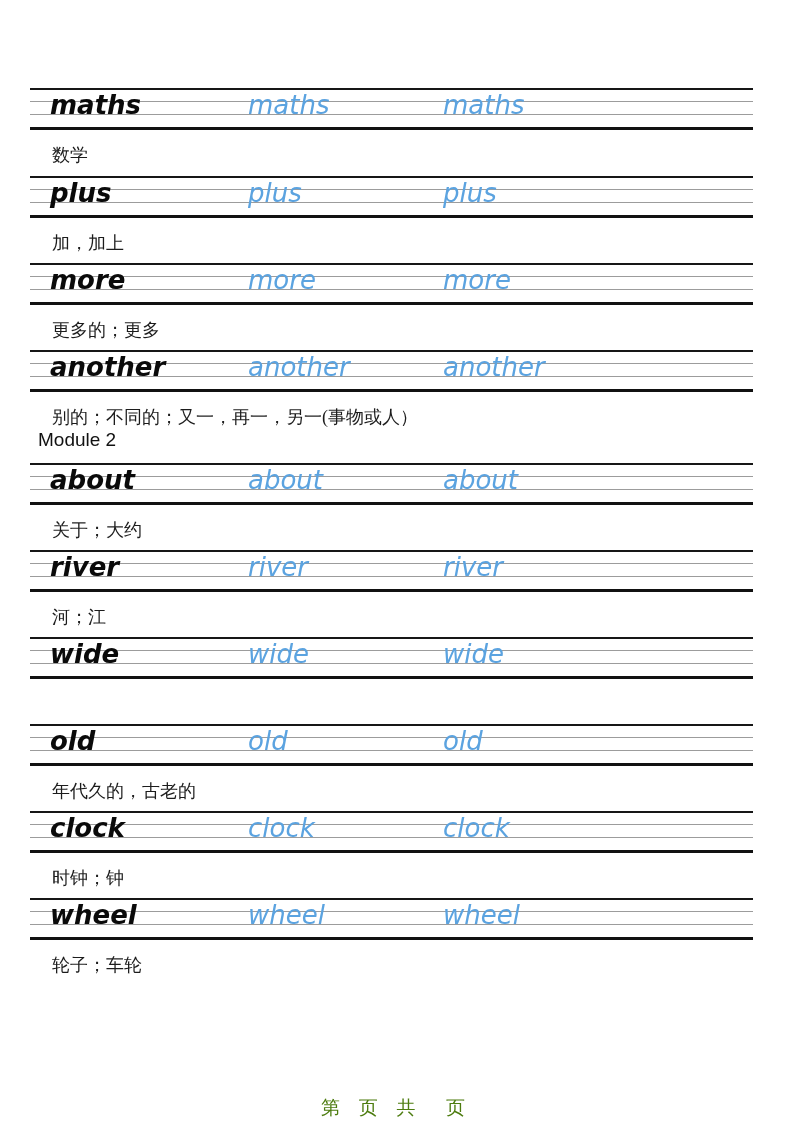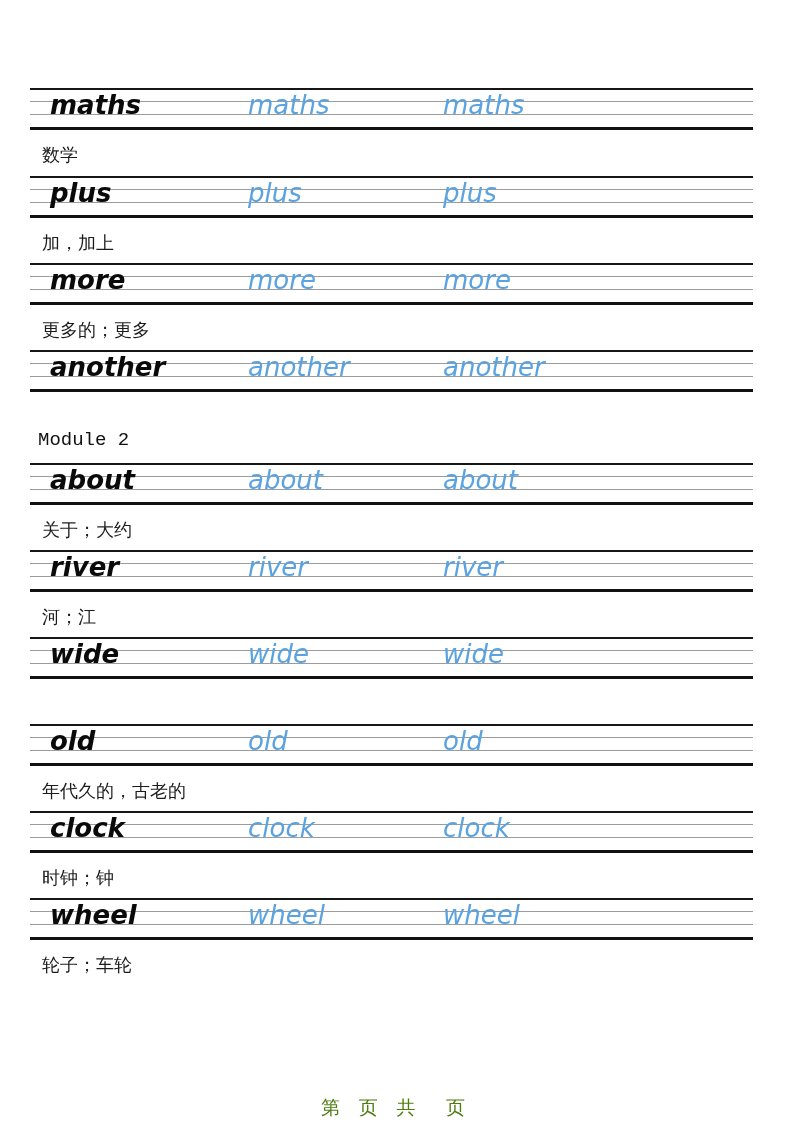--- a/index.html
+++ b/index.html
@@ -22,28 +22,28 @@
     font-family:"DejaVu Sans", sans-serif;
     font-style:italic;
     font-size:26px; line-height:26px;
     white-space:nowrap;
   }
   .w.black { left:20px; color:#0a0a0a; font-weight:600; }
   .w.trace { color:#5ba3e0; font-weight:400; }
   .c1 { left:218px; }
   .c2 { left:413px; }
   .meaning {
-    position:absolute; top:55px; left:12px;
+    position:absolute; top:55px; left:22px;
     font-family:"Liberation Serif", serif;
     font-size:18px; color:#1c1c1c;
     white-space:nowrap;
   }
   .section-label {
     position:absolute; left:38px; top:429px;
-    font-family:Liberation Mono, monospace;
+    font-family:Liberation Sans, sans-serif;
     font-size:19px; color:#111111;
   }
   .footer {
     position:absolute; top:1095px; left:0; width:100%;
     text-align:center;
     font-family:"Liberation Serif", serif;
     font-size:19px; color:#4d7c0f;
     letter-spacing:7px;
     white-space:pre;
   }
@@ -95,20 +95,21 @@
   <div class="entry" style="top:350px">
     <div class="ruled">
       <div class="rline dark  l0"></div>
       <div class="rline light l1"></div>
       <div class="rline light l2"></div>
       <div class="rline darkb l3"></div>
       <span class="w black">another</span>
       <span class="w trace c1">another</span>
       <span class="w trace c2">another</span>
     </div>
+    <div class="meaning">别的；不同的；又一，再一，另一(事物或人）</div>
   </div>
 
   <div class="section-label">Module 2</div>
 
   <div class="entry" style="top:463px">
     <div class="ruled">
       <div class="rline dark  l0"></div>
       <div class="rline light l1"></div>
       <div class="rline light l2"></div>
       <div class="rline darkb l3"></div>

